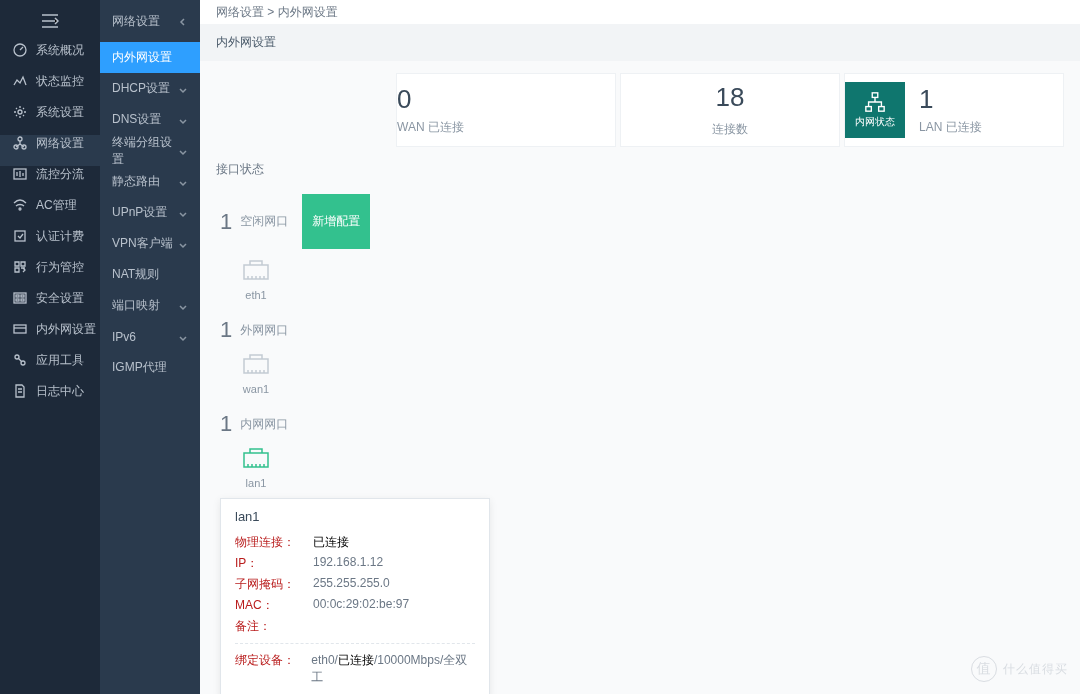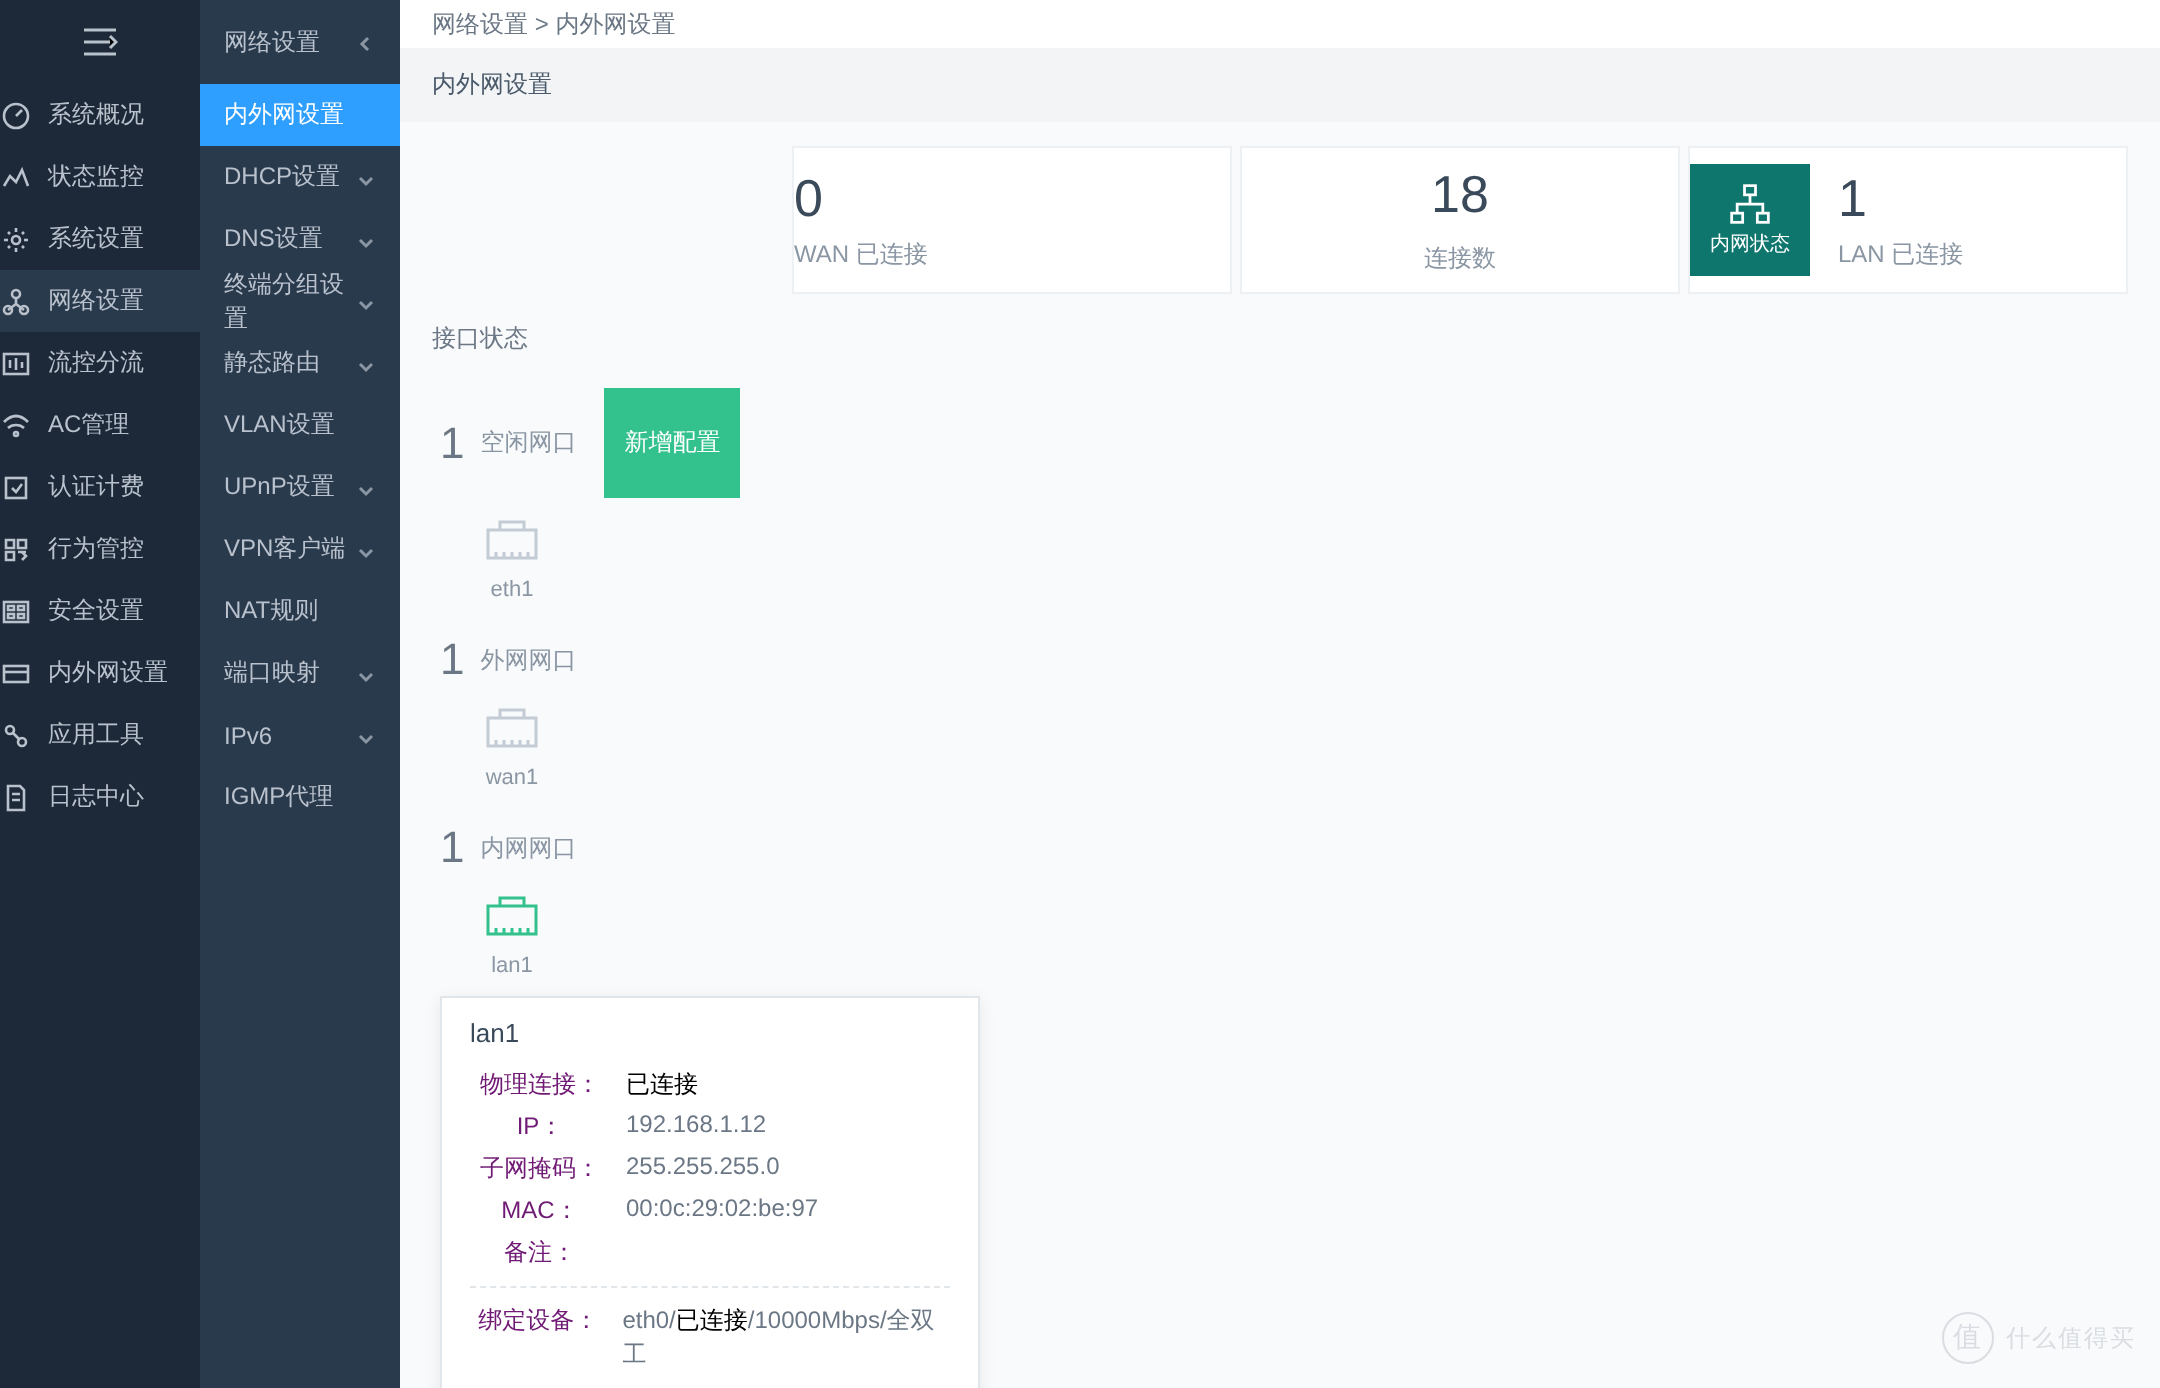--- a/index.html
+++ b/index.html
@@ -1,21 +1,21 @@
 <!DOCTYPE html>
 <html><head>
 <meta charset="utf-8">
 <style>
 *{margin:0;padding:0;box-sizing:border-box;font-family:"Microsoft YaHei",Arial,sans-serif;font-size:12px}
 body{background:#fff;width:1080px;height:694px;overflow:hidden;position:relative}
 .layout{display:flex;height:100%}
 .sidebar1{width:100px;background:#1d2939;color:#b8c1cc;display:flex;flex-direction:column}
 .menu-toggle{height:42px;display:flex;align-items:center;justify-content:center;cursor:pointer}
 .menu-toggle svg{stroke:#b8c1cc}
-.s1-item{height:31px;display:flex;align-items:center;padding-left:0;gap:8px;cursor:pointer}
+.s1-item{height:31px;display:flex;padding-left:12px;gap:8px;cursor:pointer}
 .s1-item.active{background:#2a3a4d}
 .s1-icon{width:16px;height:16px;display:flex;align-items:center;justify-content:center}
 .s1-icon svg{stroke:#b8c1cc;fill:none;stroke-width:1.3}
 .sidebar2{width:100px;background:#2a3a4d;color:#b8c1cc}
 .s2-header{height:42px;display:flex;align-items:center;padding:0 12px;justify-content:space-between;cursor:pointer}
 .s2-item{height:31px;display:flex;align-items:center;padding:0 12px;justify-content:space-between;cursor:pointer}
 .s2-item.active{background:#2e9fff;color:#fff}
 .chev{width:10px;height:10px}
 .chev svg{stroke:#8a96a3;fill:none;stroke-width:1.5}
 .main{flex:1;background:#f9fafb;display:flex;flex-direction:column;min-width:0}
@@ -38,21 +38,21 @@
 .port-title{color:#8a96a3}
 .btn-new{background:#33c18e;color:#fff;padding:19px 10px;border:none;cursor:pointer;margin-left:6px}
 .port-item{display:flex;flex-direction:column;align-items:center;width:60px;cursor:pointer;margin-left:6px}
 .port-icon{width:36px;height:28px;position:relative;margin-bottom:4px}
 .port-icon.gray svg{stroke:#c3cbd4}
 .port-icon.green svg{stroke:#33c18e}
 .port-name{color:#8a96a3;font-size:11px}
 .tooltip{position:absolute;left:220px;top:498px;width:270px;background:#fff;border:1px solid #e1e6eb;box-shadow:0 2px 8px rgba(0,0,0,.08);padding:10px 14px;z-index:10}
 .tip-title{color:#3a4a5a;margin-bottom:8px;font-size:13px}
 .tip-row{display:flex;padding:2px 0;font-size:11px}
-.tip-label{width:70px;text-align:center;color:#701a75;margin-right:8px}
+.tip-label{width:70px;text-align:left;color:#b91c1c;margin-right:8px}
 .tip-val{color:#6b7785}
 .tip-val .link{color:#000000}
 .tip-divider{border-top:1px dashed #e1e6eb;margin:6px 0}
 .watermark{position:absolute;right:12px;bottom:12px;color:#d9dde2;font-size:13px;letter-spacing:1px;display:flex;align-items:center;gap:6px}
 .watermark-badge{width:26px;height:26px;border:1.5px solid #d9dde2;border-radius:50%;display:flex;align-items:center;justify-content:center;font-size:14px}
 </style>
 </head>
 <body>
 
 <div class="layout">
@@ -209,23 +209,20 @@
               <path d="M2 4l3 3 3-3"></path>
             </svg></span>
         </div>
         <div class="s2-item">
           <span>静态路由</span>
           <span class="chev"><svg width="10" height="10" viewBox="0 0 10 10">
               <path d="M2 4l3 3 3-3"></path>
             </svg></span>
         </div>
         <div class="s2-item">
-          <span>VLAN设置</span>
-        </div>
-        <div class="s2-item">
           <span>UPnP设置</span>
           <span class="chev"><svg width="10" height="10" viewBox="0 0 10 10">
               <path d="M2 4l3 3 3-3"></path>
             </svg></span>
         </div>
         <div class="s2-item">
           <span>VPN客户端</span>
           <span class="chev"><svg width="10" height="10" viewBox="0 0 10 10">
               <path d="M2 4l3 3 3-3"></path>
             </svg></span>

